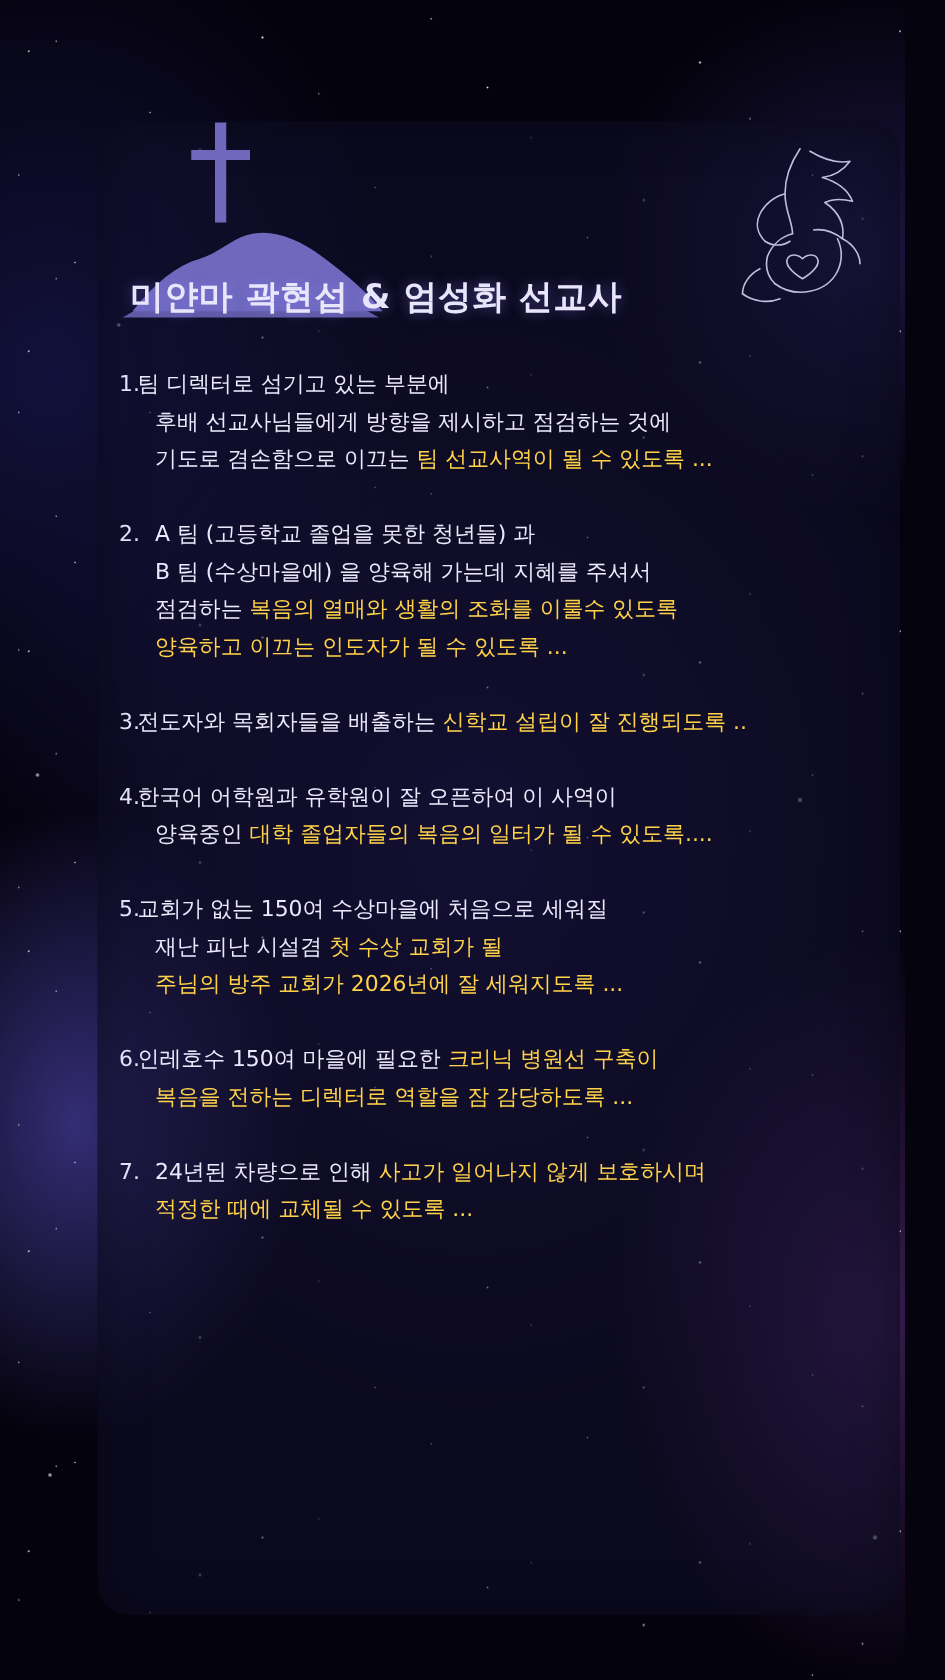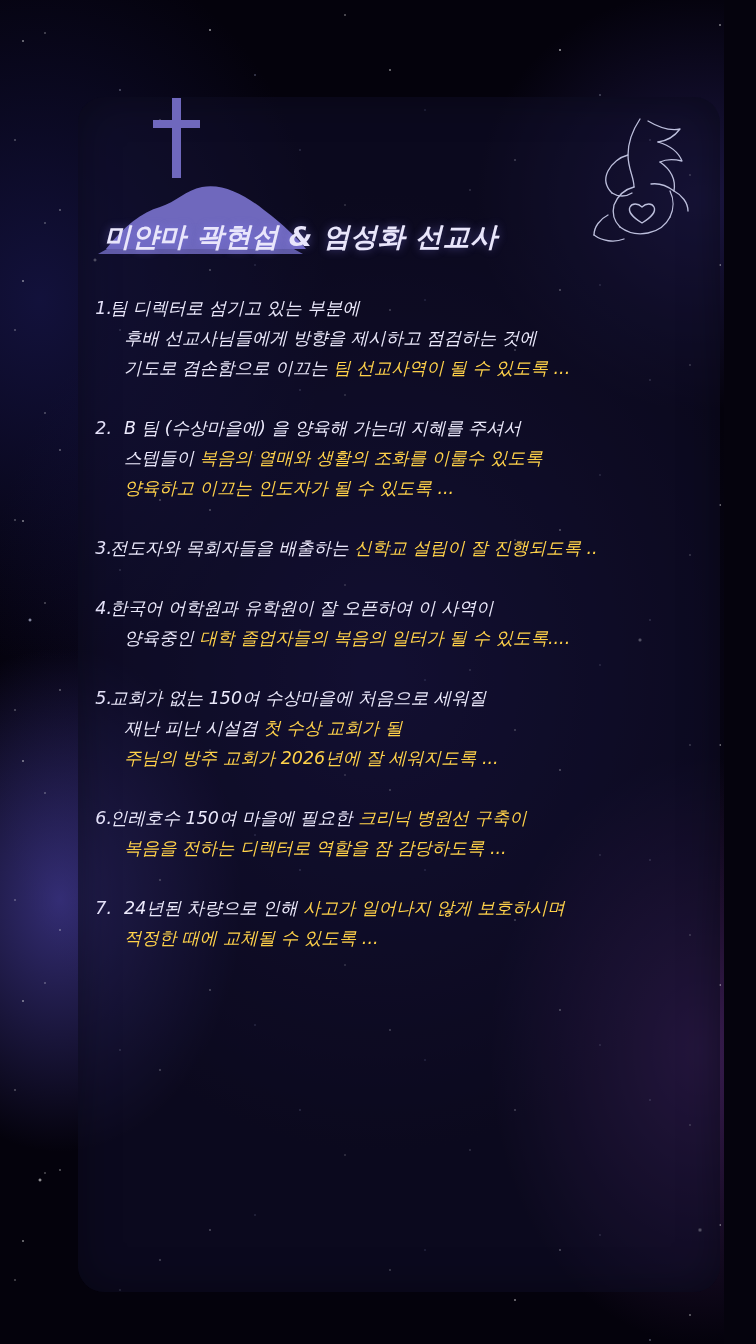--- a/index.html
+++ b/index.html
@@ -19,21 +19,20 @@
     width: 724px;
     height: 1344px;
     overflow: hidden;
     background:
       radial-gradient(ellipse 260px 360px at 60px 900px, rgba(90,80,200,0.55), rgba(20,14,60,0.0) 70%),
       radial-gradient(ellipse 300px 420px at 700px 1050px, rgba(120,60,160,0.45), rgba(20,14,60,0.0) 70%),
       radial-gradient(ellipse 320px 300px at 700px 200px, rgba(60,50,140,0.40), rgba(10,8,40,0.0) 70%),
       radial-gradient(ellipse 400px 500px at 40px 300px, rgba(40,40,130,0.40), rgba(10,8,40,0.0) 72%),
       radial-gradient(ellipse 500px 600px at 378px 672px, rgba(25,20,70,0.6), rgba(4,2,12,1) 80%),
       linear-gradient(180deg, #07041a 0%, #0a0720 40%, #0c0722 60%, #06030f 100%);
-    font-style: italic;
   }
 
   
   .stars {
     position: absolute;
     inset: 0;
     pointer-events: none;
   }
   .stars.s1 {
     background-image:
@@ -205,22 +204,23 @@
           <div class="num">1.</div>
           <div class="lines">
             <div class="line"><span>팀 디렉터로 섬기고 있는 부분에</span></div>
             <div class="line indent1"><span>후배 선교사님들에게 방향을 제시하고 점검하는 것에</span></div>
             <div class="line indent1"><span>기도로 겸손함으로 이끄는  </span><span class="hl">팀 선교사역이 될 수 있도록 ...</span></div>
           </div>
         </div>
         <div class="item" data-gap="lg">
           <div class="num">2.</div>
           <div class="lines">
+            <div class="line indent1"><span>A 팀 (고등학교 졸업을 못한 청년들) 과</span></div>
             <div class="line indent1"><span>B 팀 (수상마을에) 을 양육해 가는데 지혜를 주셔서</span></div>
-            <div class="line indent1"><span>스텝들이 </span><span class="hl">복음의 열매와 생활의 조화를 이룰수 있도록</span></div>
+            <div class="line indent1"><span>점검하는 </span><span class="hl">복음의 열매와 생활의 조화를 이룰수 있도록</span></div>
             <div class="line indent1"><span class="hl">양육하고 이끄는 인도자가 될 수 있도록 ...</span></div>
           </div>
         </div>
         <div class="item" data-gap="lg">
           <div class="num">3.</div>
           <div class="lines">
             <div class="line"><span>전도자와 목회자들을 배출하는 </span><span class="hl">신학교 설립이 잘 진행되도록 ..</span></div>
           </div>
         </div>
         <div class="item" data-gap="lg">

